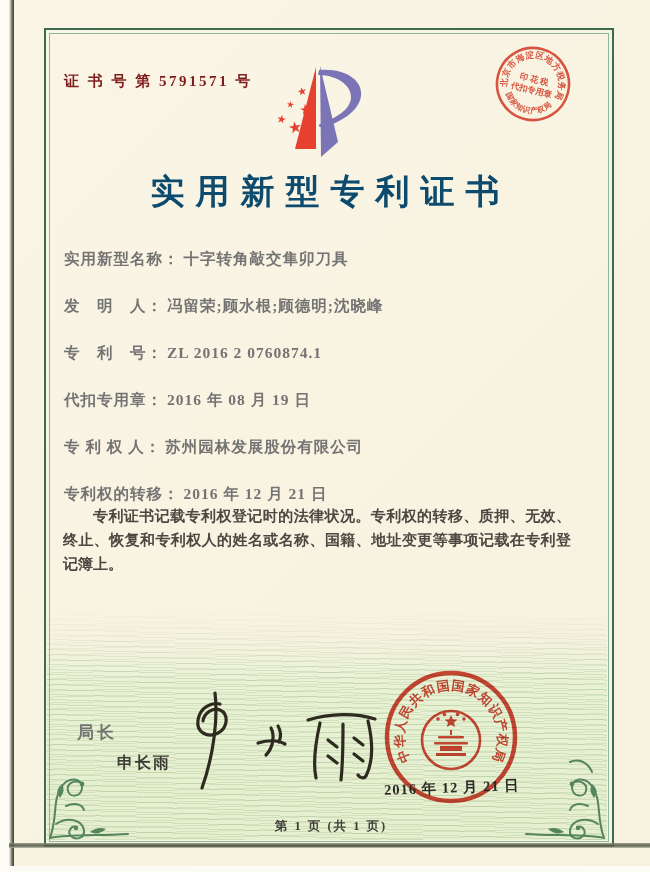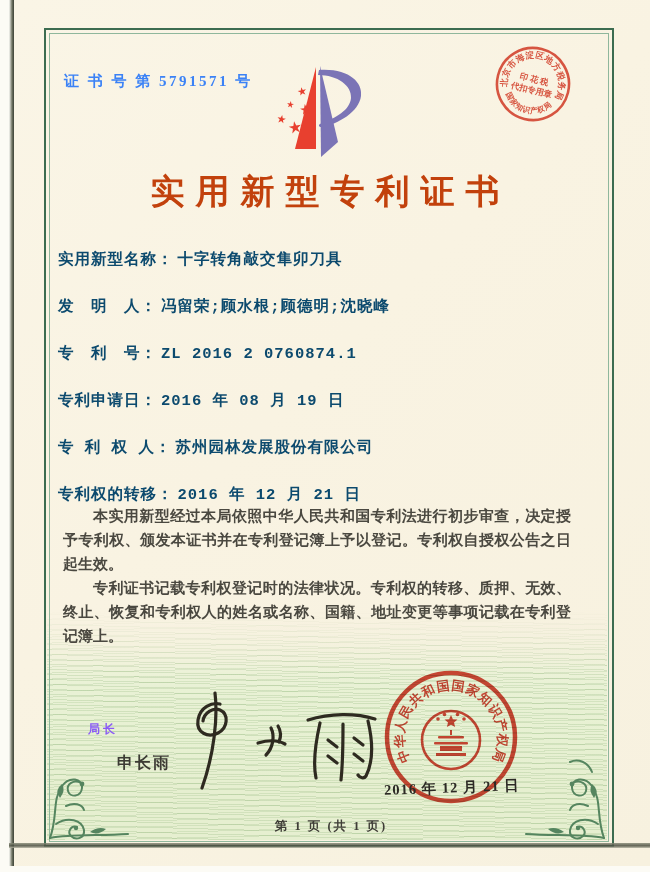--- a/index.html
+++ b/index.html
@@ -33,39 +33,39 @@
     position:absolute;left:47px;top:610px;width:560px;height:230px;
     background:
       repeating-linear-gradient(1.6deg, rgba(120,165,100,.22) 0 1px, rgba(255,255,255,0) 1px 5px),
       repeating-linear-gradient(-1.4deg, rgba(120,165,100,.18) 0 1px, rgba(255,255,255,0) 1px 6px),
       linear-gradient(to bottom, rgba(230,241,211,0), rgba(230,241,211,.9) 35%, #e6efd0 75%);
     -webkit-mask-image:linear-gradient(to bottom,transparent,#000 28%);
             mask-image:linear-gradient(to bottom,transparent,#000 28%);
   }
   .cert-no{
     position:absolute;left:64px;top:72px;
-    font-size:15px;letter-spacing:2.5px;color:#3b82f6;font-weight:600;
+    font-size:15px;letter-spacing:2.5px;color:#7f1d1d;font-weight:600;
   }
   .logo{position:absolute;left:268px;top:62px;width:104px;height:96px;}
   .title{
     position:absolute;left:0;top:169px;width:650px;text-align:center;
-    font-size:34px;font-weight:700;letter-spacing:11px;color:#c2410c;text-indent:11px;
+    font-size:34px;font-weight:700;letter-spacing:11px;color:#0c4a6e;text-indent:11px;
   }
   .field{
-    position:absolute;left:58px;width:520px;
-    font-size:15.5px;color:#0c4a6e;font-weight:600;white-space:nowrap;font-family:Liberation Mono, monospace;
+    position:absolute;left:64px;width:520px;
+    font-size:15.5px;color:#737373;font-weight:600;white-space:nowrap;
   }
   .field .lbl{letter-spacing:1px;}
   .field .val{margin-left:4px;letter-spacing:1px;}
   .paras{
     position:absolute;left:63px;top:504px;width:508px;
     font-size:15px;line-height:24px;color:#4a4840;text-align:justify;font-weight:600;
   }
   .paras p{margin:0;text-indent:2em;}
-  .director-title{position:absolute;left:88px;top:721px;font-size:12px;color:#8b5cf6;font-weight:700;letter-spacing:3px;}
+  .director-title{position:absolute;left:77px;top:721px;font-size:17px;color:#737373;font-weight:700;letter-spacing:3px;}
   .director-name{position:absolute;left:86px;top:753px;font-size:16px;color:#3c3b34;font-weight:700;letter-spacing:2px;margin-left:31px;}
   .signature{position:absolute;left:168px;top:688px;width:215px;height:110px;}
   .flourish{position:absolute;width:96px;height:100px;color:#55855f;}
   .flourish.bl{left:46px;top:742px;}
   .flourish.br{left:512px;top:742px;transform:scaleX(-1);}
   .big-seal{position:absolute;left:366px;top:652px;width:170px;height:170px;mix-blend-mode:multiply;opacity:.93;}
   .seal-date{
     position:absolute;left:384px;top:778px;width:160px;
     font-size:14.5px;font-weight:700;color:#2c2a25;letter-spacing:1px;
     transform:rotate(-2deg);white-space:nowrap;
@@ -154,31 +154,30 @@
 <div class="field" style="top:249px">
   <span class="lbl">实用新型名称：</span><span class="val">十字转角敲交隼卯刀具</span>
 </div>
 <div class="field" style="top:296px">
   <span class="lbl">发　明　人：</span><span class="val">冯留荣;顾水根;顾德明;沈晓峰</span>
 </div>
 <div class="field" style="top:343px">
   <span class="lbl">专　利　号：</span><span class="val">ZL 2016 2 0760874.1</span>
 </div>
 <div class="field" style="top:390px">
-  <span class="lbl">专利申请日：</span><span class="val">2016 年 08 月 19 日</span>
+  <span class="lbl">代扣专用章：</span><span class="val">2016 年 08 月 19 日</span>
 </div>
 <div class="field" style="top:437px">
   <span class="lbl">专 利 权 人：</span><span class="val">苏州园林发展股份有限公司</span>
 </div>
 <div class="field" style="top:484px">
   <span class="lbl">专利权的转移：</span><span class="val">2016 年 12 月 21 日</span>
 </div>
 
 <div class="paras">
-  <p>本实用新型经过本局依照中华人民共和国专利法进行初步审查，决定授予专利权、颁发本证书并在专利登记簿上予以登记。专利权自授权公告之日起生效。</p>
   <p>专利证书记载专利权登记时的法律状况。专利权的转移、质押、无效、终止、恢复和专利权人的姓名或名称、国籍、地址变更等事项记载在专利登记簿上。</p>
 </div>
 
 <div class="director-title">局长</div>
 <div class="director-name">申长雨</div>
 
 <svg class="signature" viewBox="0 0 215 110">
   <g fill="none" stroke="#2e2a20" stroke-width="3.2" stroke-linecap="round" stroke-linejoin="round">
     <path d="M52,16 C44,14 32,19 30,32 C28,45 40,50 50,45 C60,40 61,26 52,22 C45,19 36,25 35,33"></path>
     <path d="M47,5 C50,30 46,66 34,100"></path>

